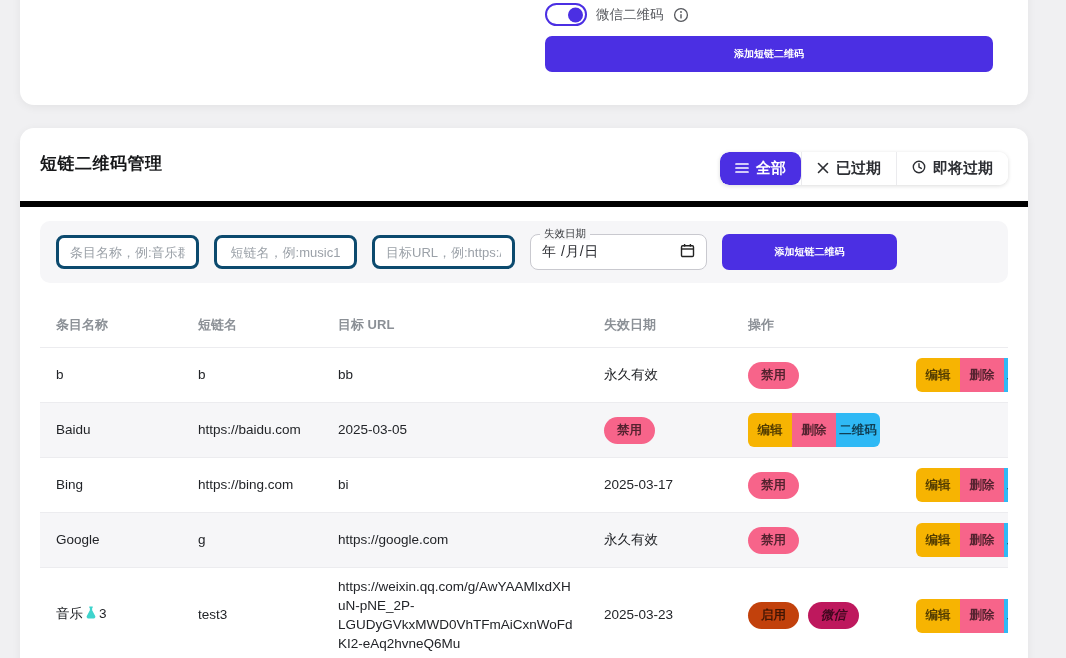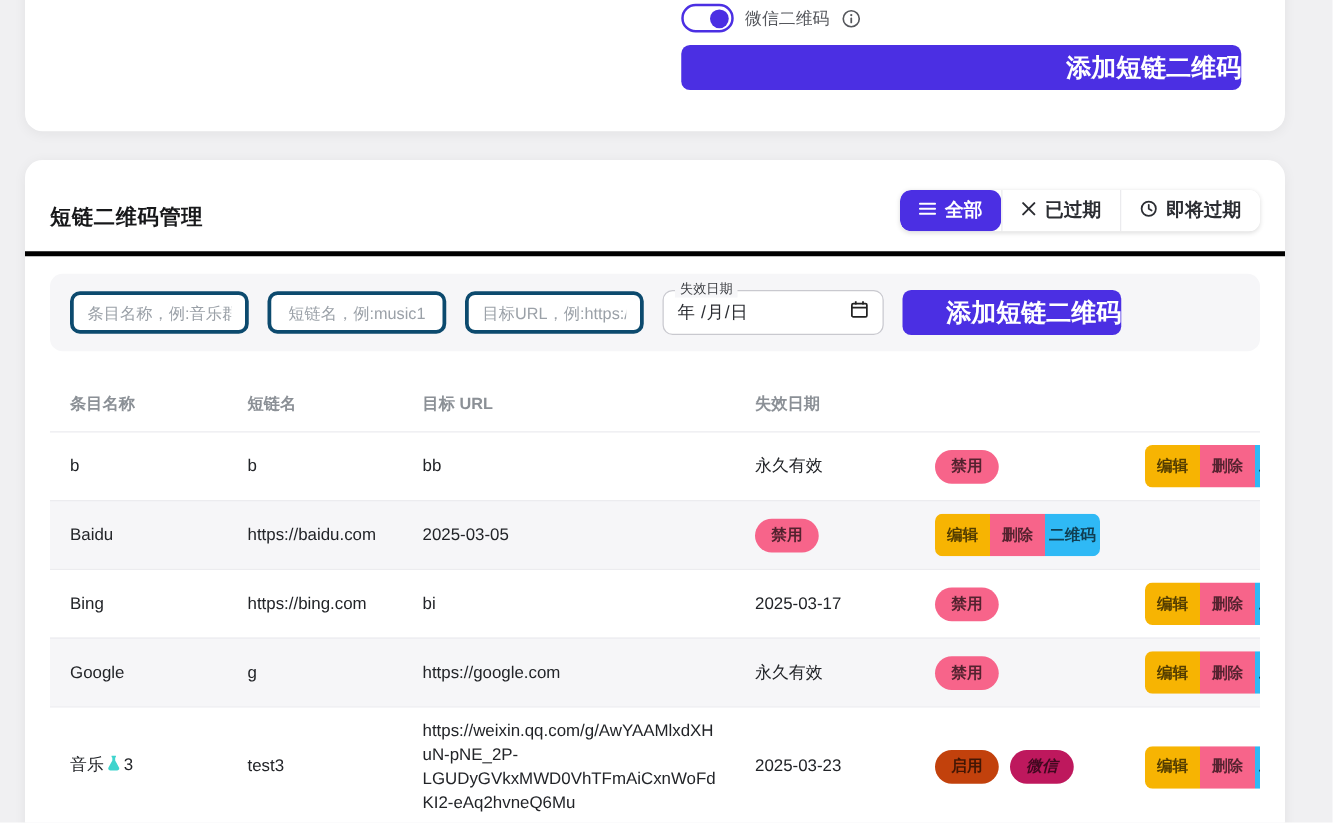--- a/index.html
+++ b/index.html
@@ -27,31 +27,30 @@
     background:#fff; position:relative; display:inline-block; cursor:pointer;
   }
   .toggle .knob {
     position:absolute; right:2px; top:50%; transform:translateY(-50%);
     width:15px; height:15px; border-radius:50%; background:#4b2fe3;
   }
   .toggle-label { font-size:13.5px; color:#55575c; }
   .info-ic { display:inline-flex; align-items:center; cursor:pointer; }
   .btn-primary {
     background:#4b2fe3; color:#fff; border:none; border-radius:7px;
-    font-weight:bold; font-size:20px; cursor:pointer;
+    font-weight:bold; font-size:10px; cursor:pointer;
     font-family:inherit;
-    text-align:right;
   }
   .btn-top { position:absolute; left:525px; top:76px; width:448px; height:36px; }
   
   .main-card { left:20px; top:128px; width:1008px; height:545px; padding:24px 20px 0 20px; }
   .card-head {
-    display:flex; align-items:flex-end; justify-content:space-between;
+    display:flex; align-items:flex-start; justify-content:space-between;
     margin:0 -20px; padding:0 20px 16px 20px;
-    border-bottom:4px solid #000000;
+    border-bottom:6px solid #000000;
   }
   .card-head h2 { font-size:17px; font-weight:bold; color:#17181a; letter-spacing:.5px; }
   .seg {
     display:flex; background:#fff; border-radius:9px; overflow:hidden;
     box-shadow:0 1px 4px rgba(0,0,0,.14); height:33px;
   }
   .seg-item {
     display:flex; align-items:center; gap:7px; padding:0 15px;
     background:#fff; border:none; font-size:15px; font-weight:bold;
     color:#2c2e33; cursor:pointer; font-family:inherit;
@@ -181,20 +180,21 @@
     </div>
     <button class="btn-primary btn-submit">添加短链二维码</button>
   </div>
 
   <div class="table-wrap">
     <div class="thead">
       <span>条目名称</span>
       <span>短链名</span>
       <span>目标 URL</span>
       <span>失效日期</span>
+      <span>操作</span>
       <span></span>
     </div>
     <div>
         <div class="trow">
           <div class="tcell cell-name">b</div>
           <div class="tcell cell-slug">b</div>
           <div class="tcell cell-url">bb</div>
           <div class="tcell cell-expiry">永久有效</div>
           <div class="tcell cell-badges">
             <button class="badge bg-pink">禁用</button>

